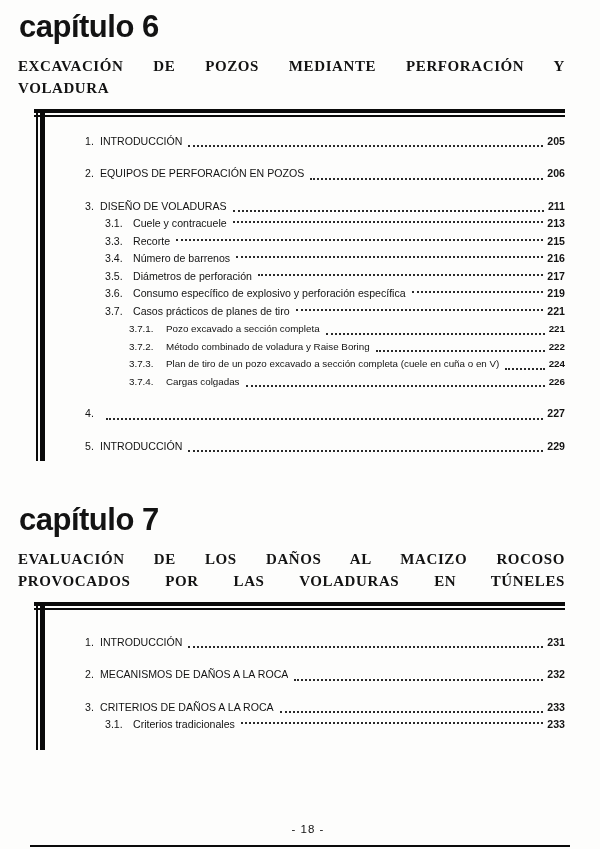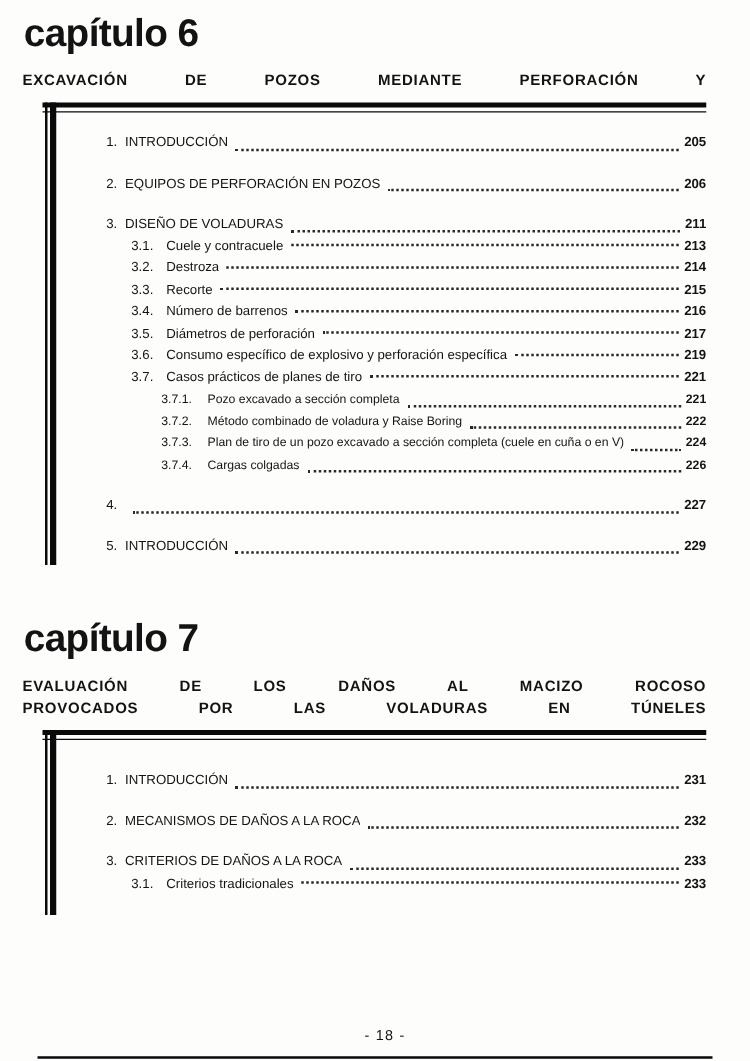--- a/index.html
+++ b/index.html
@@ -14,22 +14,22 @@
   }
   .chapter { padding: 0 35px 0 18px; }
   .chapter-6 { padding-top: 10px; }
   .chapter-7 { padding-top: 48px; }
   .chapter-label {
     margin: 0 0 12px 1px;
     font-size: 31px; line-height: 1.1;
     font-weight: bold; letter-spacing: -0.5px;
   }
   .chapter-title {
-    font-size: 12px; font-weight: bold;
-    line-height: 1.45; letter-spacing: 0.6px;
+    font-size: 15px; font-weight: bold;
+    line-height: 1.45; letter-spacing: 0.6px; font-family: Liberation Serif, serif;
   }
   .title-line { text-align: justify; text-align-last: justify; }
   .hrule { margin: 9px 0 0 16px; }
   .hrule .thick { height: 4px; background: #0a0a0a; }
   .hrule .thin  { height: 1.5px; background: #0a0a0a; margin-top: 2.5px; }
   .entries-wrap { position: relative; margin-left: 16px; padding: 16px 0 0 0; }
   .chapter-7 .entries-wrap { padding-top: 24px; }
   .vbar { position: absolute; left: 2px; top: -8px; bottom: -6px; width: 10px; }
   .chapter-7 .vbar { bottom: -16px; }
   .vbar .vthin  { position: absolute; left: 0; top: 0; bottom: 0; width: 1.5px; background: #0a0a0a; }
@@ -66,20 +66,21 @@
 </style>
 </head>
 <body>
 
 <div class="page">
 
   <section class="chapter chapter-6">
     <h1 class="chapter-label">capítulo 6</h1>
     <div class="chapter-title">
       <div class="title-line">EXCAVACIÓN DE POZOS MEDIANTE PERFORACIÓN Y</div>
+      <div class="title-line">VOLADURA</div>
     </div>
     <div class="hrule">
       <div class="thick"></div>
       <div class="thin"></div>
     </div>
     <div class="entries-wrap">
       <div class="vbar">
         <span class="vthin"></span>
         <span class="vthick"></span>
       </div>
@@ -102,26 +103,20 @@
             <span class="leader"></span>
             <span class="pg">211</span>
           </li>
           <li class="entry level-2">
             <span class="num">3.1.</span>
             <span class="txt">Cuele y contracuele</span>
             <span class="leader"></span>
             <span class="pg">213</span>
           </li>
           <li class="entry level-2">
-            <span class="num">3.2.</span>
-            <span class="txt">Destroza</span>
-            <span class="leader"></span>
-            <span class="pg">214</span>
-          </li>
-          <li class="entry level-2">
             <span class="num">3.3.</span>
             <span class="txt">Recorte</span>
             <span class="leader"></span>
             <span class="pg">215</span>
           </li>
           <li class="entry level-2">
             <span class="num">3.4.</span>
             <span class="txt">Número de barrenos</span>
             <span class="leader"></span>
             <span class="pg">216</span>

